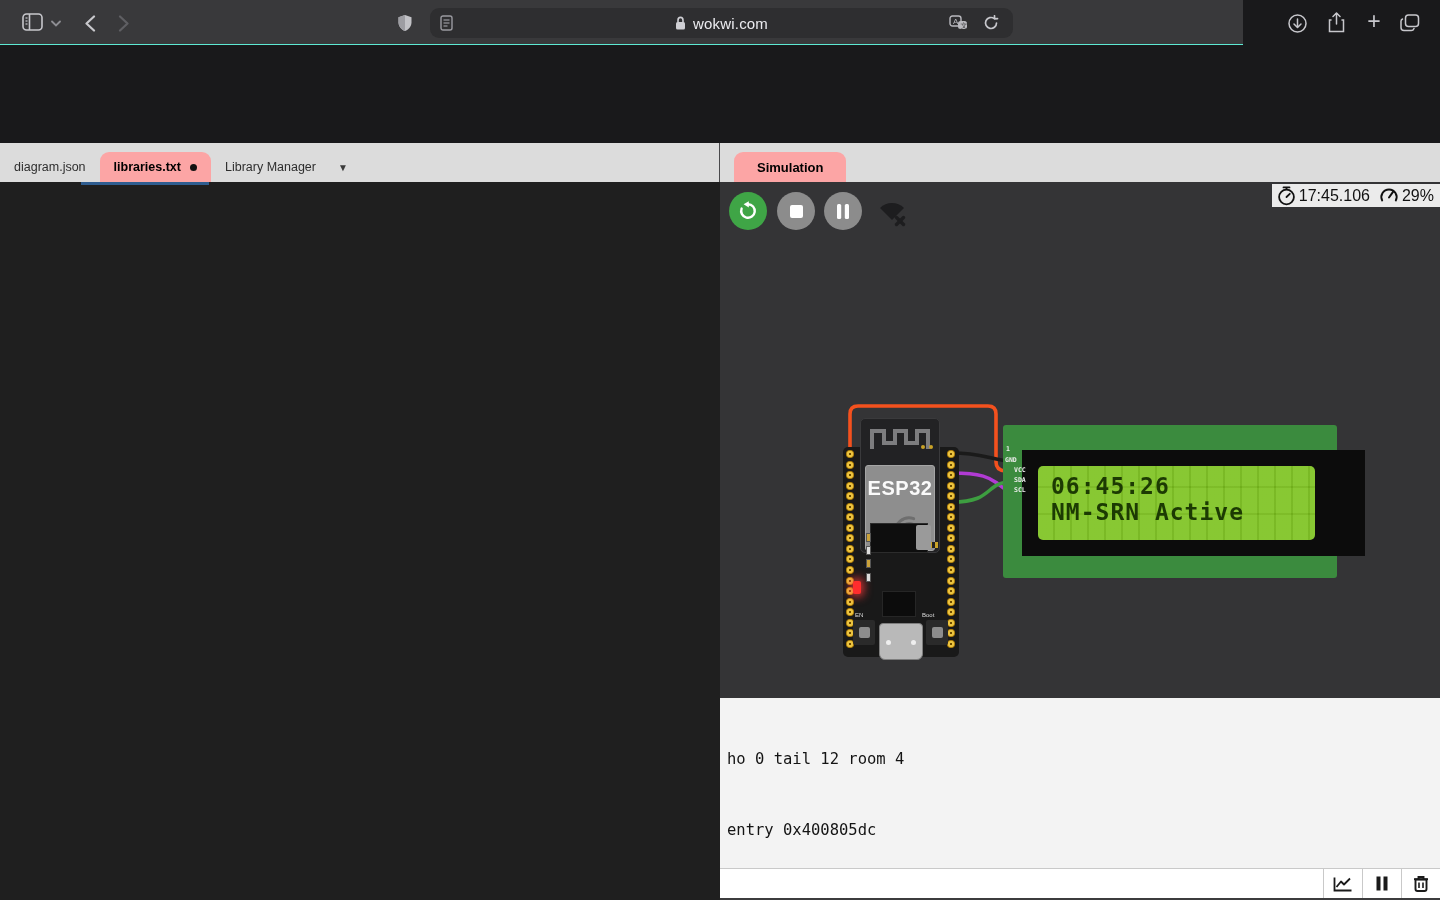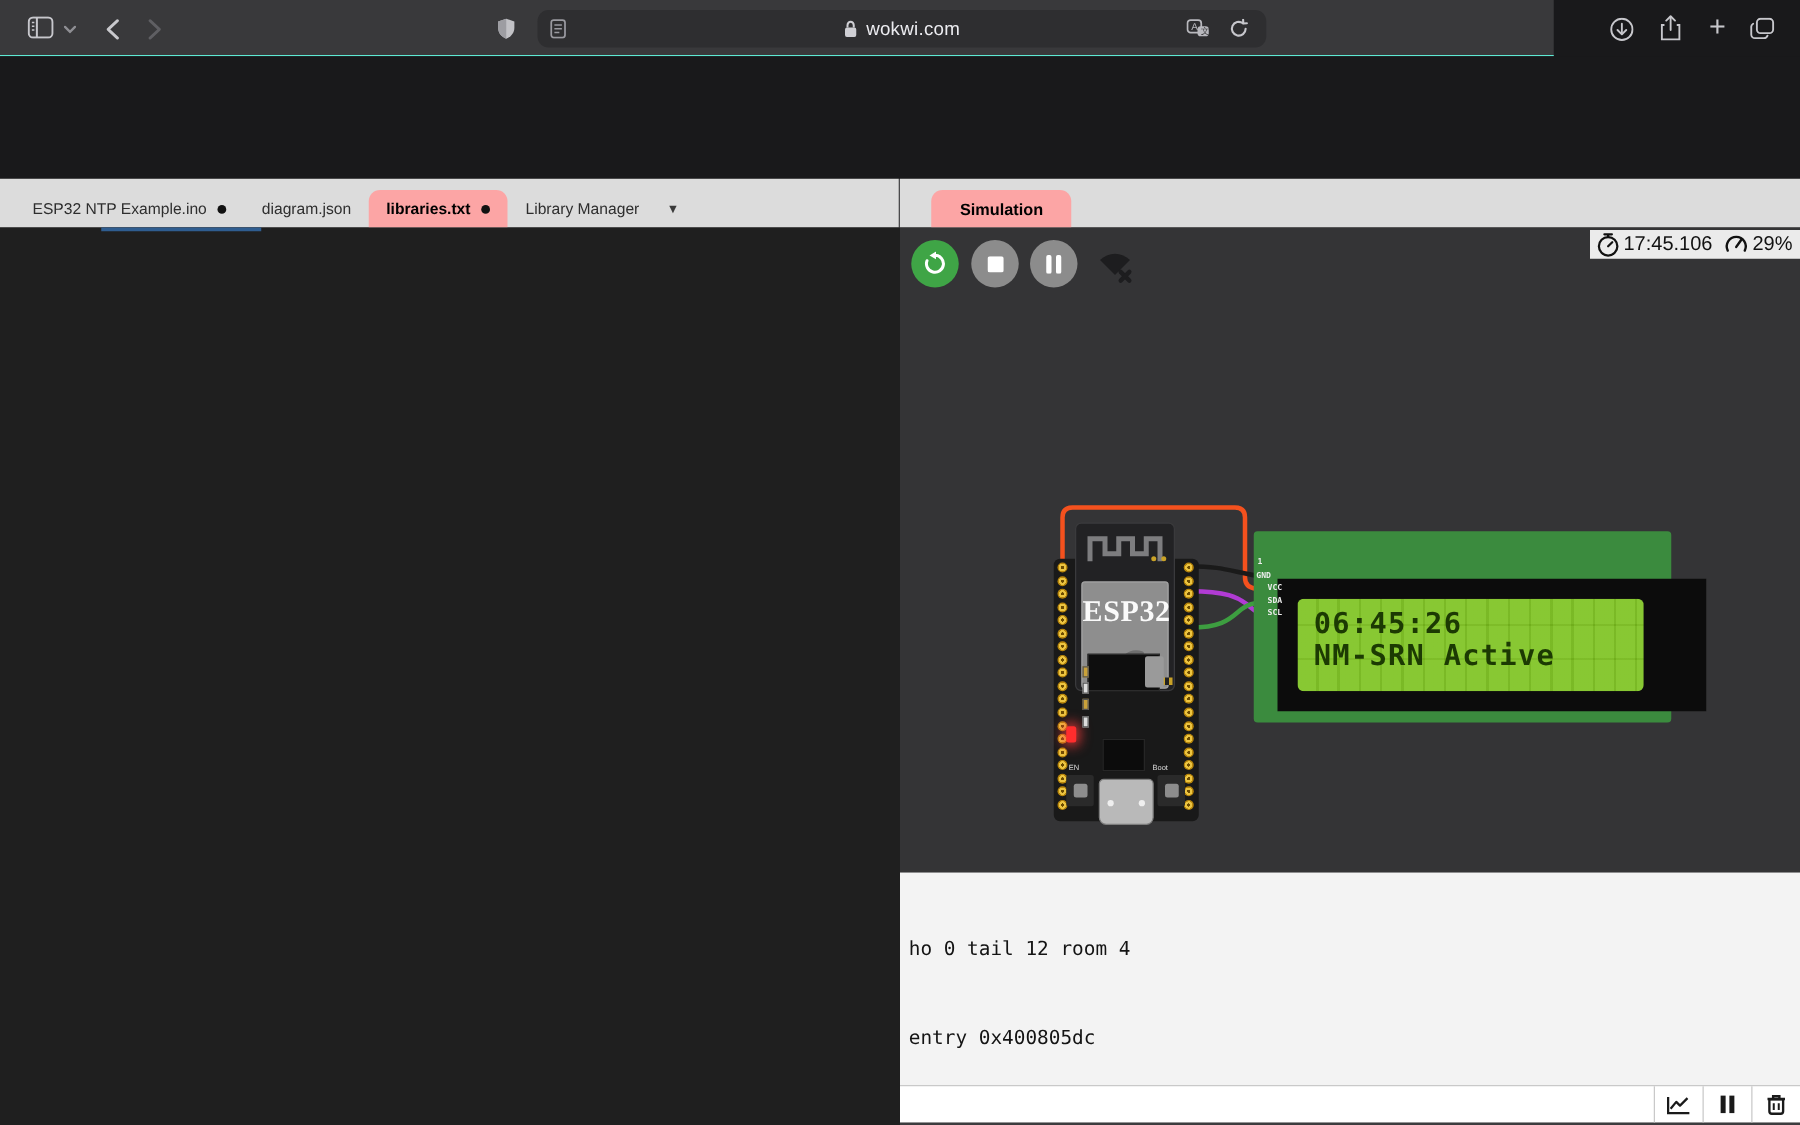--- a/index.html
+++ b/index.html
@@ -39,21 +39,21 @@
                border-right:1px solid #4a4a4c; }
   #right-pane { position:absolute; left:720px; top:143px; width:720px; height:757px; }
 
   .tabbar { height:39px; background:#dcdcdc; display:flex; align-items:flex-end; }
   .tab { height:30px; display:flex; align-items:center; padding:0 14px;
          font-size:12.5px; color:#2e2e2e; border-radius:9px 9px 0 0; cursor:default; white-space:nowrap; }
   .tab.active { background:#fca5a5; font-weight:bold; color:#000; }
   .mod-dot { width:7px; height:7px; border-radius:50%; background:#111; margin-left:9px; }
   .tab-caret { font-size:10px; color:#3a3a3a; margin-left:22px; }
   #tab-file1 { margin-left:12px; }
-  #sim-tab { margin-left:25px; padding:0 23px; font-size:13px; }
+  #sim-tab { margin-left:14px; padding:0 23px; font-size:13px; }
 
   #editor-area { position:relative; width:720px; height:718px; background:#1f1f1f; }
   #selection-line { position:absolute; left:81px; top:0px; width:128px; height:3px; background:#2f5d90; }
 
   
   #sim-canvas { position:relative; width:720px; height:516px; background:#343436; overflow:hidden; }
   .sim-btn { position:absolute; top:10px; width:38px; height:38px; border-radius:50%;
              display:flex; align-items:center; justify-content:center; }
   #btn-restart { left:9px;  }
   #btn-stop    { left:57px; background:#8c8c8c; }
@@ -68,21 +68,21 @@
   
   #esp-board { position:absolute; left:122px; top:223px; width:118px; height:252px; }
   #board-body { position:absolute; left:1px; top:42px; width:116px; height:210px;
                 background:#191919; border-radius:5px; }
   #esp-module { position:absolute; left:18px; top:13px; width:80px; height:135px;
                 background:#222224; border:1px solid #3a3a3c; border-radius:5px; }
   #antenna svg { display:block; margin:4px auto 0; }
   .module-dot { position:absolute; top:26px; width:4px; height:4px; border-radius:50%; background:#c9a227; }
   #module-panel { position:absolute; left:4px; top:46px; width:70px; height:86px;
                   background:#8e8e8e; border:1px solid #a5a5a5; border-radius:3px; text-align:center; }
-  #esp-label { margin-top:11px; font-size:24px; font-weight:bold; color:#fafafa; letter-spacing:.5px;font-family:Liberation Serif, serif; }
+  #esp-label { margin-top:11px; font-size:20px; font-weight:bold; color:#fafafa; letter-spacing:.5px; }
   #wifi-logo { margin-top:6px; }
   #module-contacts { position:absolute; left:6px; bottom:2px; width:66px; height:6px;
        background:repeating-linear-gradient(90deg,#c9a227 0 4px,#222 4px 7px); }
   .pin-col { position:absolute; top:45px; width:9px; height:198px;
              display:flex; flex-direction:column; justify-content:space-between; }
   #pins-left { left:4px; } #pins-right { left:105px; }
   .pin { width:8px; height:8px; border-radius:50%;
          background:radial-gradient(circle,#6d4c00 0 1.2px,#ecc440 1.3px 2.9px,#b8860b 3px); }
   #led-red { position:absolute; left:11px; top:176px; width:8px; height:13px; background:#ff2d2d;
              border-radius:2px; box-shadow:0 0 9px 3px rgba(255,60,60,.75); }
@@ -99,21 +99,21 @@
   .board-btn .cap { width:11px; height:11px; background:#8d8d8d; border-radius:2px; }
   #usb { position:absolute; left:37px; top:218px; width:44px; height:37px; background:#b9b9b9;
          border:1px solid #7e7e7e; border-radius:4px 4px 6px 6px; }
   #usb:before, #usb:after { content:""; position:absolute; top:16px; width:5px; height:5px;
          border-radius:50%; background:#efefef; }
   #usb:before { left:6px; } #usb:after { right:6px; }
 
   
   #lcd { position:absolute; left:283px; top:243px; width:334px; height:153px;
          background:#3b8b3e; border-radius:3px; }
-  #lcd-bezel { position:absolute; left:19px; top:38px; width:343px; height:106px; background:#0c0c0c; }
+  #lcd-bezel { position:absolute; left:19px; top:25px; width:343px; height:106px; background:#0c0c0c; }
   #lcd-screen { position:absolute; left:16px; top:16px; width:277px; height:74px;
                 background:#7dc31f; border-radius:5px;
                 background-image:repeating-linear-gradient(90deg,rgba(255,255,255,.05) 0 15px,rgba(0,0,0,.06) 15px 17px),
                                  repeating-linear-gradient(0deg,rgba(255,255,255,.04) 0 25px,rgba(0,0,0,.05) 25px 27px);
                 font-family:"DejaVu Sans Mono",monospace; font-weight:bold; font-size:23px;
                 letter-spacing:1px; color:#1c3a03; }
   .lcd-line { position:absolute; left:13px; white-space:pre; }
   #lcd-line1 { top:7px; } #lcd-line2 { top:33px; }
   .lcd-pin-label { position:absolute; font-family:"DejaVu Sans Mono",monospace;
                    font-size:6.5px; font-weight:bold; color:#ededed; z-index:3; }
@@ -225,24 +225,20 @@
           <rect x="5.5" y="1" width="13" height="11.5" rx="3" fill="none" stroke="#c7c7cc" stroke-width="1.5"></rect>
           <path d="M2.5,5 a3,3 0 0 0 -1.5,3 v5.5 a3,3 0 0 0 3,3 h7 a3,3 0 0 0 3,-2" fill="none" stroke="#c7c7cc" stroke-width="1.5" stroke-linecap="round"></path>
         </svg>
     </span>
   </div>
 
   <div id="dark-strip"></div>
 
   <div id="left-pane">
     <div class="tabbar">
-      <div class="tab" id="tab-file1">
-        <span>ESP32 NTP Example.ino</span>
-        <span class="mod-dot"></span>
-      </div>
       <div class="tab">
         <span>diagram.json</span>
       </div>
       <div class="tab active">
         <span>libraries.txt</span>
         <span class="mod-dot"></span>
       </div>
       <div class="tab">
         <span>Library Manager</span>
         <span class="tab-caret">▼</span>

